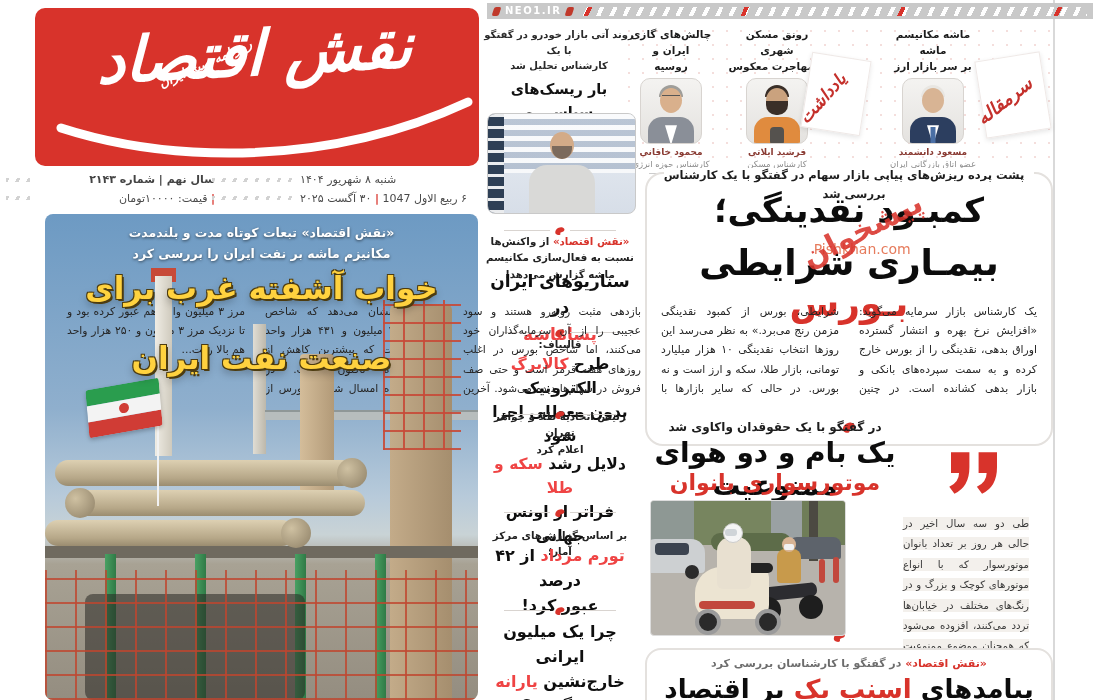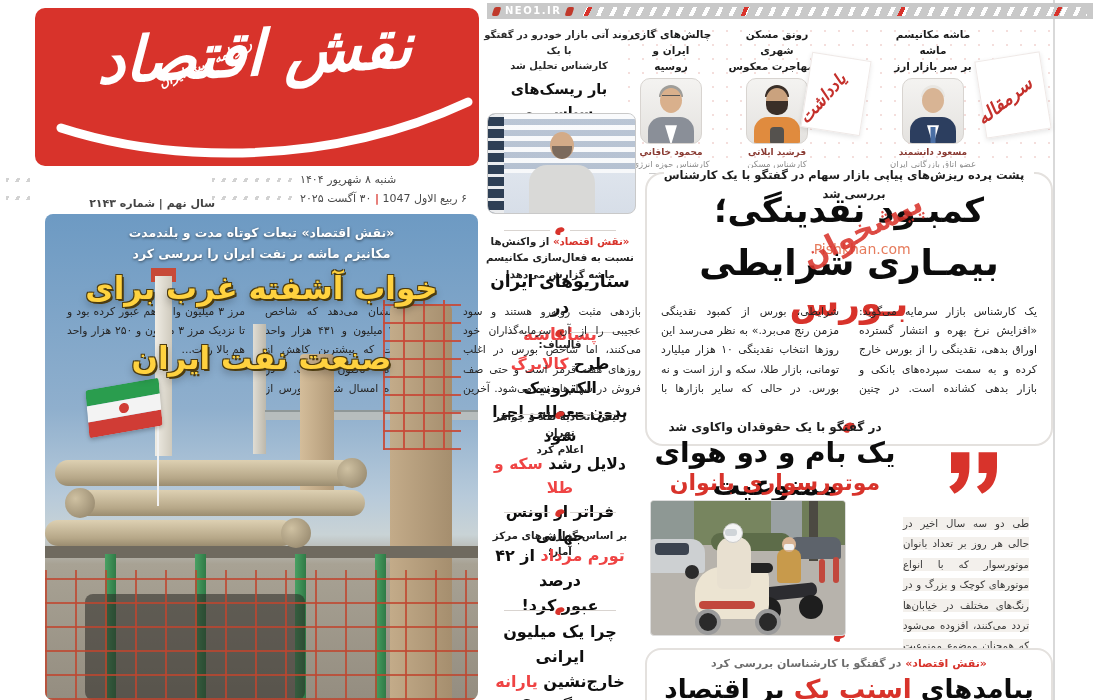--- a/index.html
+++ b/index.html
@@ -24,21 +24,21 @@
   
   #masthead{position:absolute;left:35px;top:8px;width:444px;height:158px;background:#d8332b;border-radius:10px;overflow:hidden;}
   #mast-title{position:absolute;right:14px;top:12px;width:420px;text-align:center;color:#fff;
       font-size:62px;font-weight:bold;font-style:italic;transform:rotate(-3deg) skewX(-4deg);line-height:1.1;}
   #mast-sub{position:absolute;left:120px;top:48px;color:#fff;font-size:13px;font-weight:bold;font-style:italic;
       transform:rotate(-24deg);letter-spacing:1px;}
   #mast-swoosh{position:absolute;left:8px;top:86px;}
 
   
   #issue-left{position:absolute;left:35px;top:171px;width:180px;font-size:11px;color:#4a4a4a;line-height:1.7;}
-  #issue-left .b1{font-weight:bold;color:#444;margin-top:24px;}
+  #issue-left .b1{font-weight:bold;color:#444;}
   #issue-left .sep-red{color:#d8332b;font-weight:bold;}
   #issue-right{position:absolute;left:300px;top:171px;width:178px;text-align:left;font-size:11px;color:#4a4a4a;line-height:1.7;}
   #issue-right .sep-red{color:#d8332b;font-weight:bold;}
   .dashdec{position:absolute;height:4px;background:repeating-linear-gradient(115deg,#d2d2d2 0 3px,transparent 3px 10px);}
 
   
   #dotbg{position:absolute;left:622px;top:24px;width:430px;height:144px;
       background-image:radial-gradient(#f4dedc 1.2px, transparent 1.4px);background-size:14px 14px;}
 
   

